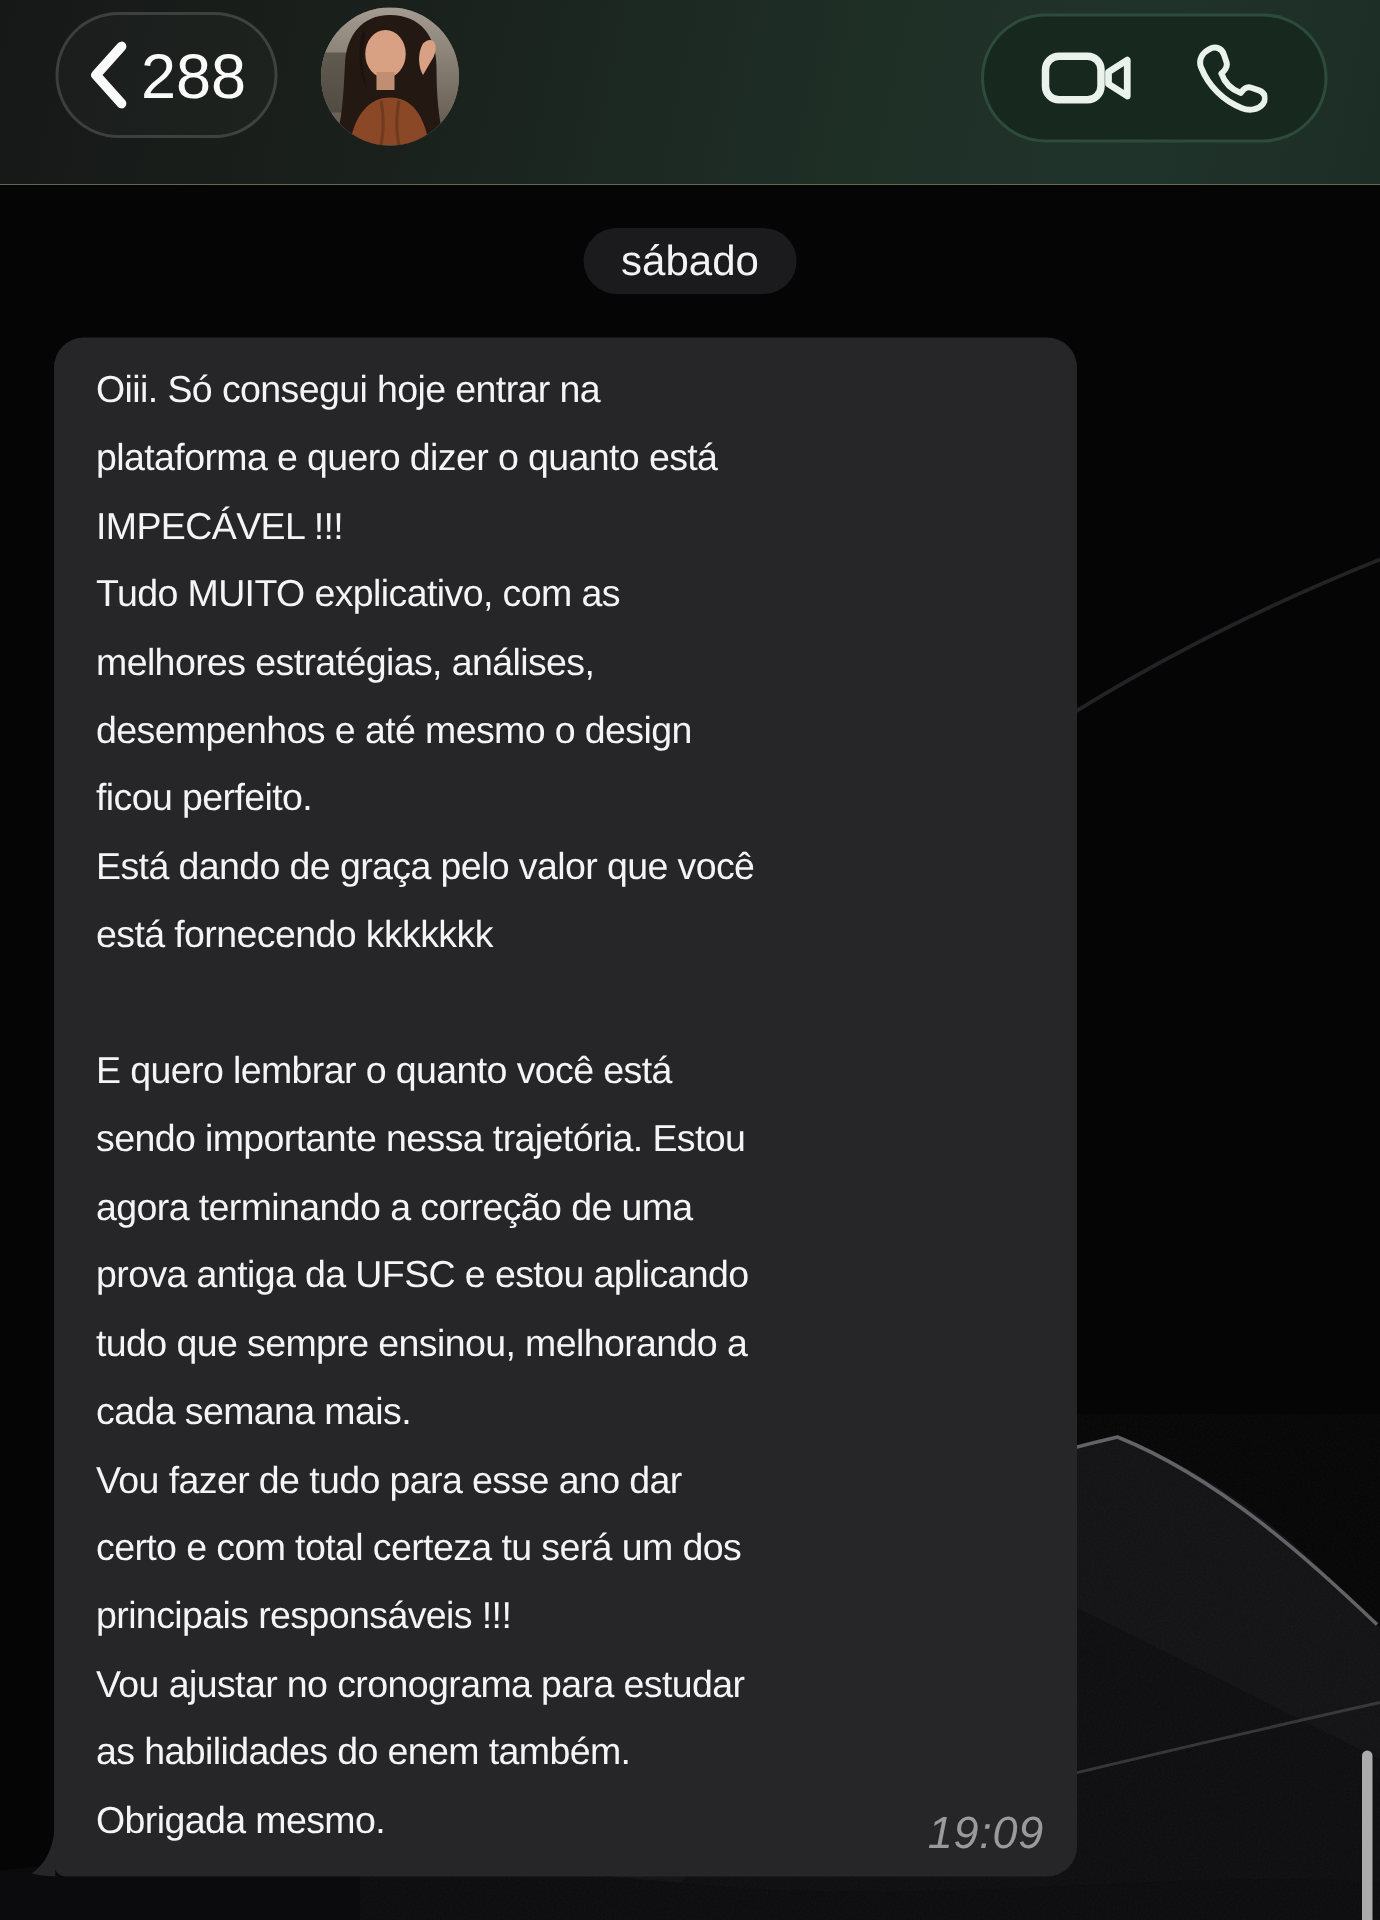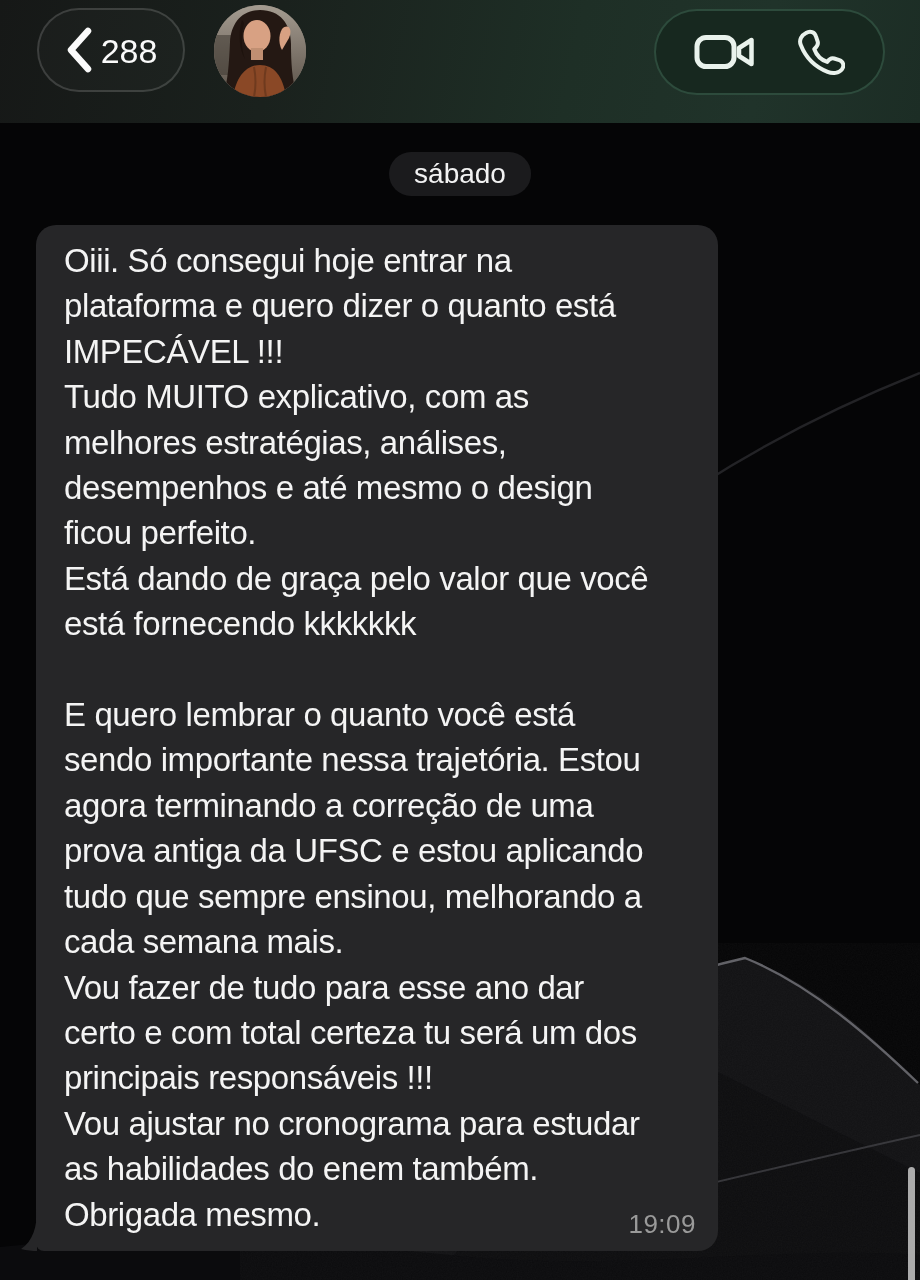--- a/index.html
+++ b/index.html
@@ -15,21 +15,21 @@
     background:linear-gradient(102deg,#161817 0%,#1a211d 30%,#1e2f26 62%,#20332a 82%,#1c2d25 100%);
   }
   .back-pill{
     position:absolute;left:37px;top:8px;width:148px;height:84px;
     border:2px solid rgba(255,255,255,0.15);border-radius:44px;
     background:rgba(255,255,255,0.02);
     display:flex;align-items:center;justify-content:center;gap:9px;
     box-sizing:border-box;cursor:pointer;
   }
   .chevron-ic{display:block;}
-  .back-count{color:#fafafa;font-size:34px;line-height:1;padding-top:2px;}
+  .back-count{color:#fafafa;font-size:42px;line-height:1;padding-top:2px;}
   .avatar{
     position:absolute;left:214px;top:5px;width:92px;height:92px;border-radius:50%;
     overflow:hidden;cursor:pointer;background:#7d766d;
   }
   .avatar svg{display:block;}
   .contact-name{
     position:absolute;left:324px;top:0;height:103px;display:flex;align-items:center;
     color:#f3f4f3;font-size:35px;font-weight:700;letter-spacing:.2px;cursor:pointer;
   }
   .call-pill{
@@ -48,25 +48,25 @@
     height:44px;padding:0 25px;border-radius:22px;background:rgba(29,29,32,0.92);
     color:#f2f2f2;font-size:28px;display:flex;align-items:center;white-space:nowrap;
   }
 
   .bubble{
     position:absolute;left:36px;top:102px;width:682px;box-sizing:border-box;
     background:#262628;border-radius:20px;border-bottom-left-radius:8px;
     padding:13px 16px 14px 28px;color:#f4f4f4;cursor:default;
   }
   .msg-text{
-    font-size:33px;line-height:45.4px;letter-spacing:-0.4px;
+    font-size:25px;line-height:45.4px;letter-spacing:-0.4px;
     white-space:pre-line;color:#f4f4f4;
   }
   .msg-time{
-    position:absolute;right:22px;bottom:11px;color:#9a9a9a;font-size:26px;letter-spacing:.5px;
+    position:absolute;right:22px;bottom:11px;color:#9a9a9a;font-size:30px;letter-spacing:.5px;font-style:italic;
   }
   .bubble-tail{position:absolute;left:-15px;bottom:0;display:block;}
 
   .scroll-indicator{
     position:absolute;right:5px;bottom:0;width:7px;height:113px;border-radius:4px 4px 0 0;
     background:rgba(206,206,206,0.82);
   }
 </style>
 </head>
 <body>

